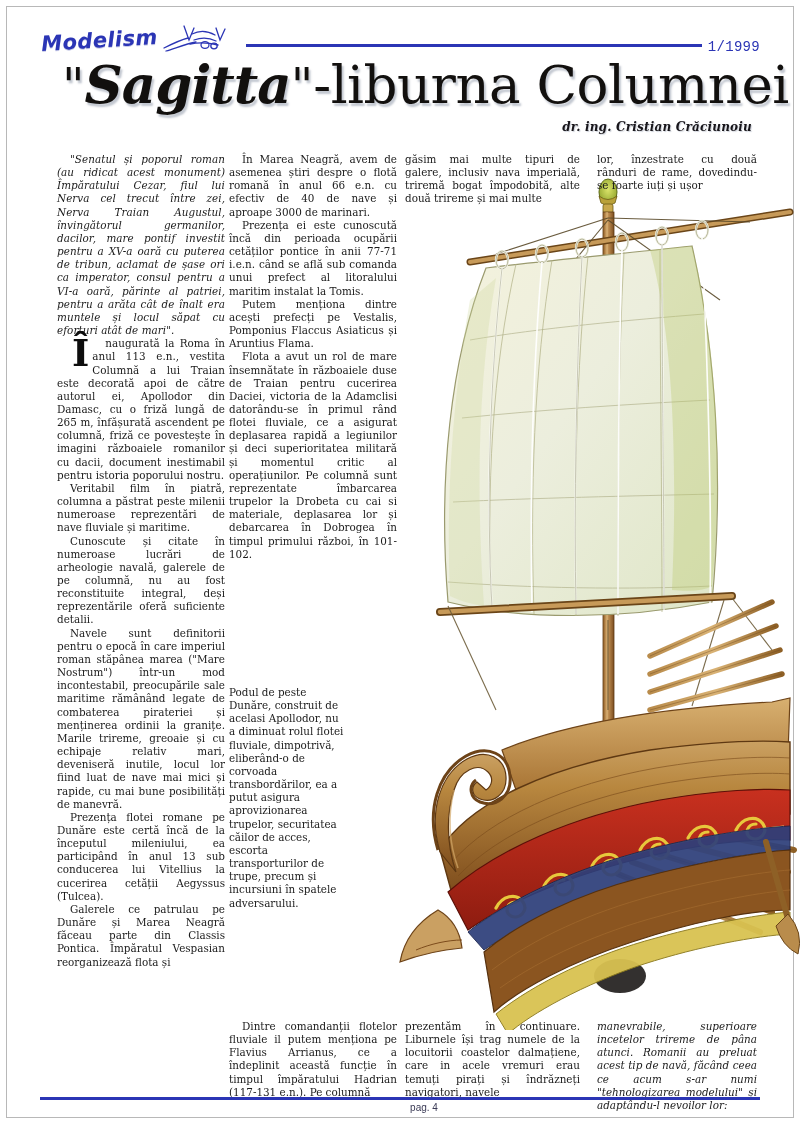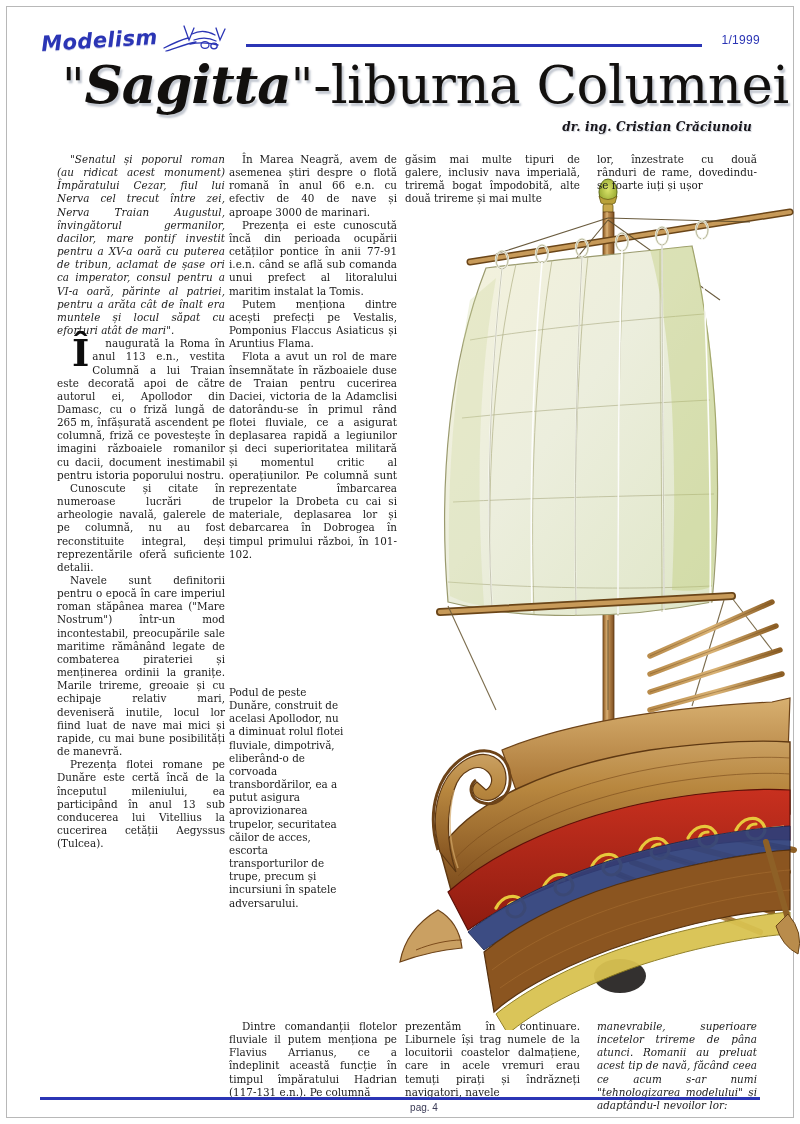--- a/index.html
+++ b/index.html
@@ -24,22 +24,22 @@
     font-family:"DejaVu Sans",sans-serif;
     font-style:italic;font-weight:700;font-size:21px;color:#2b35b5;
     position:absolute;left:2px;top:8px;letter-spacing:.4px;
     transform:rotate(-3.5deg);transform-origin:left bottom;
     text-shadow:0 1px 0 rgba(40,50,160,.25);
   }
   .logo-doodle{position:absolute;left:118px;top:-4px;width:80px;height:40px;}
   .rule-wrap{position:absolute;left:206px;top:26px;right:58px;height:6px;}
   .rule-thick{position:absolute;left:0;right:0;top:0;height:3px;background:#2b35b5;}
   .issue{
-    position:absolute;right:0px;top:15px;
-    font-family:Liberation Sans, sans-serif;font-size:12px;color:#2b35b5;
+    position:absolute;right:0px;top:21px;
+    font-family:Liberation Mono, monospace;font-size:14px;color:#2b35b5;
     letter-spacing:.3px;
   }
 
   
   .title-block{position:absolute;left:40px;top:58px;right:40px;height:92px;}
   .title{
     position:absolute;left:22px;top:0;right:0;
     font-family:"DejaVu Serif",serif;
     font-size:53px;line-height:1;color:#12100e;white-space:nowrap;
     text-shadow:2px 3px 2px rgba(120,130,150,.45);
@@ -369,28 +369,30 @@
       <g>
         <path d="M446 692 L474 790" stroke="#8e6026" stroke-width="6" stroke-linecap="round"></path>
         <path d="M468 764 q16 18 10 40 q-16 -8 -22 -28 z" fill="#b98c4c" stroke="#6a4518" stroke-width="1"></path>
       </g>
     </svg>
   </div>
 
   <div class="col" id="col1">
     <p class="quote">"Senatul și poporul roman (au ridicat acest monument) Împăratului Cezar, fiul lui Nerva cel trecut între zei, Nerva Traian Augustul, învingătorul germanilor, dacilor, mare pontif investit pentru a XV-a oară cu puterea de tribun, aclamat de șase ori ca imperator, consul pentru a VI-a oară, părinte al patriei, pentru a arăta cât de înalt era muntele și locul săpat cu eforturi atât de mari".</p>
     <p class="dropcap-p"><span class="dropcap">Î</span><span>naugurată la Roma în anul 113 e.n., vestita Columnă a lui Traian este decorată apoi de către autorul ei, Apollodor din Damasc, cu o friză lungă de 265 m, înfășurată ascendent pe columnă, friză ce povestește în imagini războaiele romanilor cu dacii, document inestimabil pentru istoria poporului nostru.</span></p>
+    <p>Veritabil film în piatră, columna a păstrat peste milenii numeroase reprezentări de nave fluviale și maritime.</p>
     <p>Cunoscute și citate în numeroase lucrări de arheologie navală, galerele de pe columnă, nu au fost reconstituite integral, deși reprezentările oferă suficiente detalii.</p>
     <p>Navele sunt definitorii pentru o epocă în care imperiul roman stăpânea marea ("Mare Nostrum") într-un mod incontestabil, preocupările sale maritime rămânând legate de combaterea pirateriei și menținerea ordinii la granițe. Marile trireme, greoaie și cu echipaje relativ mari, deveniseră inutile, locul lor fiind luat de nave mai mici și rapide, cu mai bune posibilități de manevră.</p>
     <p>Prezența flotei romane pe Dunăre este certă încă de la începutul mileniului, ea participând în anul 13 sub conducerea lui Vitellius la cucerirea cetății Aegyssus (Tulcea).</p>
+    <p>Galerele ce patrulau pe Dunăre și Marea Neagră făceau parte din Classis Pontica. Împăratul Vespasian reorganizează flota și</p>
   </div>
 
   <div class="col" id="col2a">
     <p>În Marea Neagră, avem de asemenea știri despre o flotă romană în anul 66 e.n. cu efectiv de 40 de nave și aproape 3000 de marinari.</p>
-    <p>Prezența ei este cunoscută încă din perioada ocupării cetăților pontice în anii 77-91 i.e.n. când se află sub comanda unui prefect al litoralului maritim instalat la Tomis.</p>
+    <p>Prezența ei este cunoscută încă din perioada ocupării cetăților pontice în anii 77-71 i.e.n. când se află sub comanda unui prefect al litoralului maritim instalat la Tomis.</p>
     <p>Putem menționa dintre acești prefecți pe Vestalis, Pomponius Flaccus Asiaticus și Aruntius Flama.</p>
     <p>Flota a avut un rol de mare însemnătate în războaiele duse de Traian pentru cucerirea Daciei, victoria de la Adamclisi datorându-se în primul rând flotei fluviale, ce a asigurat deplasarea rapidă a legiunilor și deci superioritatea militară și momentul critic al operațiunilor. Pe columnă sunt reprezentate îmbarcarea trupelor la Drobeta cu cai si materiale, deplasarea lor și debarcarea în Dobrogea în timpul primului război, în 101-102.</p>
   </div>
 
   <div class="col narrow" id="col2b">
     <p class="noind" style="text-align:left">Podul de peste Dunăre, construit de acelasi Apollodor, nu a diminuat rolul flotei fluviale, dimpotrivă, eliberând-o de corvoada transbordărilor, ea a putut asigura aprovizionarea trupelor, securitatea căilor de acces, escorta transporturilor de trupe, precum și incursiuni în spatele adversarului.</p>
   </div>
 
   <div class="col" id="col3a">
     <p class="noind">găsim mai multe tipuri de galere, inclusiv nava imperială, triremă bogat împodobită, alte două trireme și mai multe</p>

